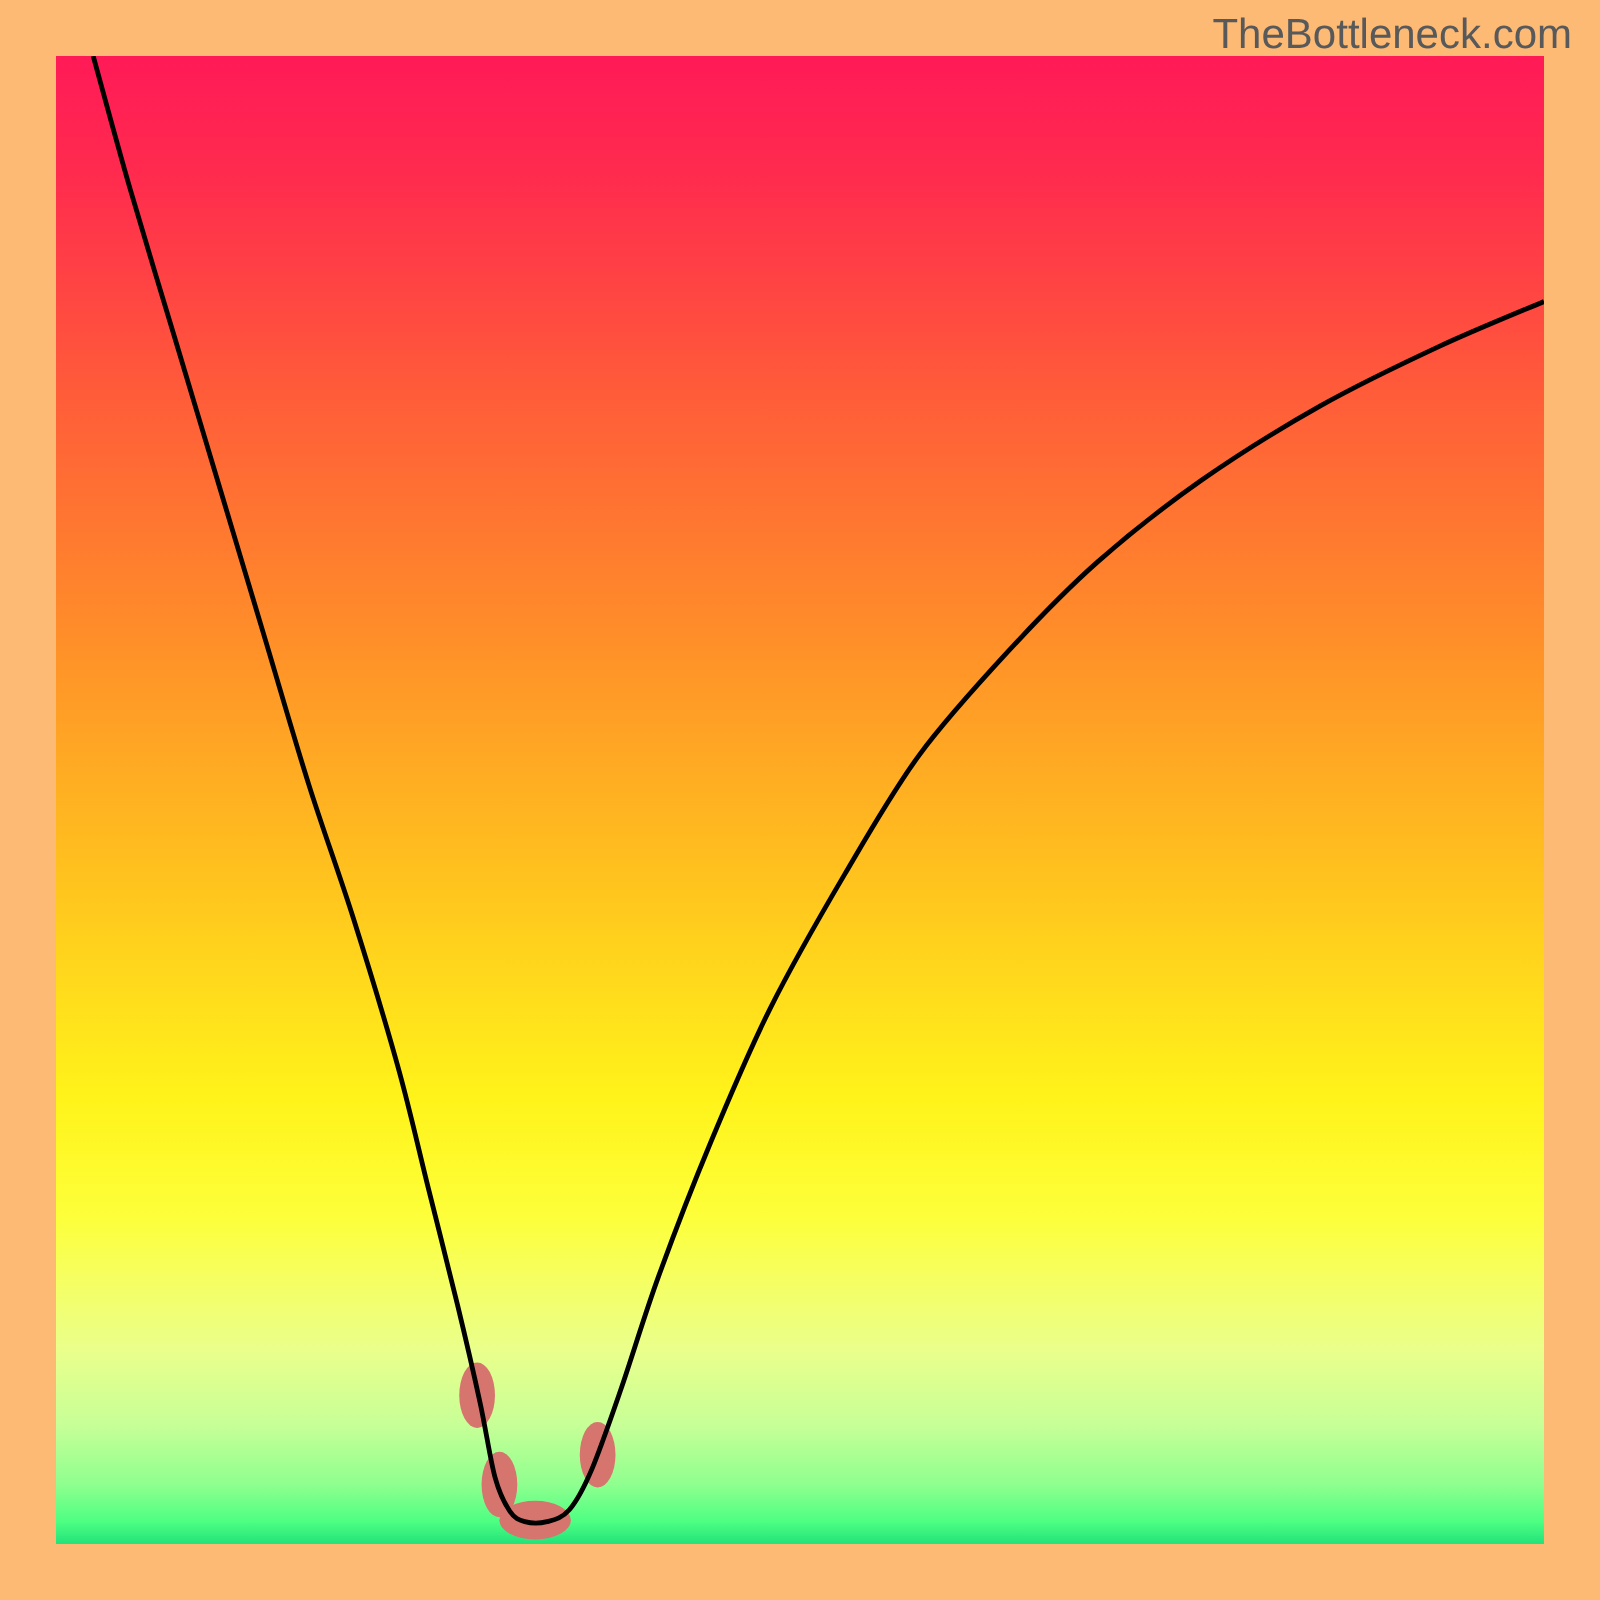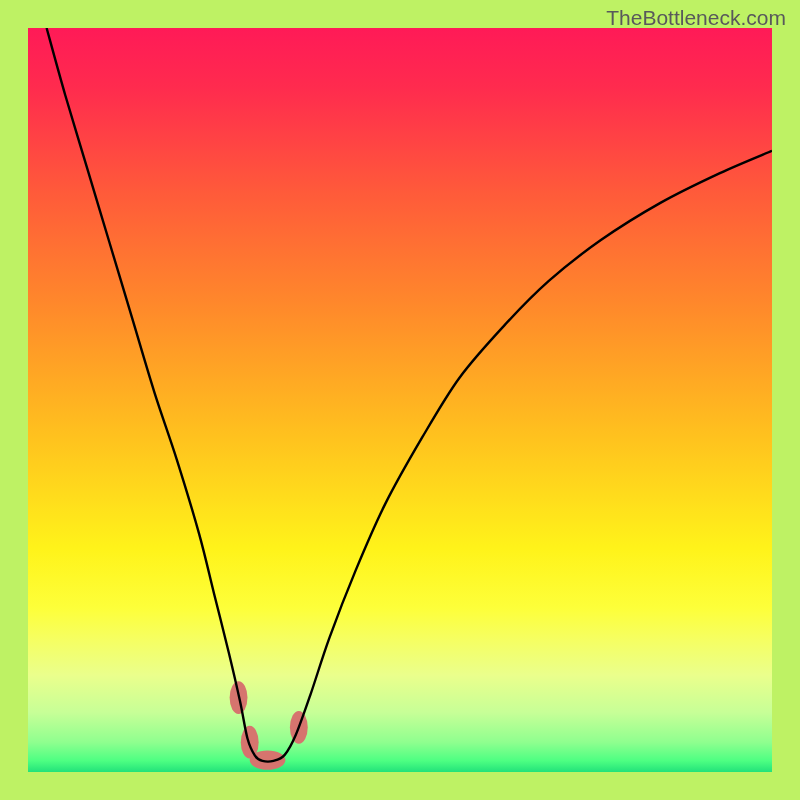--- a/index.html
+++ b/index.html
@@ -10,21 +10,21 @@
     background: #000;
     font-family: Arial, Helvetica, sans-serif;
     overflow: hidden;
   }
   .frame {
     position: absolute;
     left: 0;
     top: 0;
     width: 800px;
     height: 800px;
-    background: #bef264;
+    background: #fdba74;
   }
   .plot {
     position: absolute;
     left: 28px;
     top: 28px;
     width: 744px;
     height: 744px;
     overflow: hidden;
   }
   .gradient {

